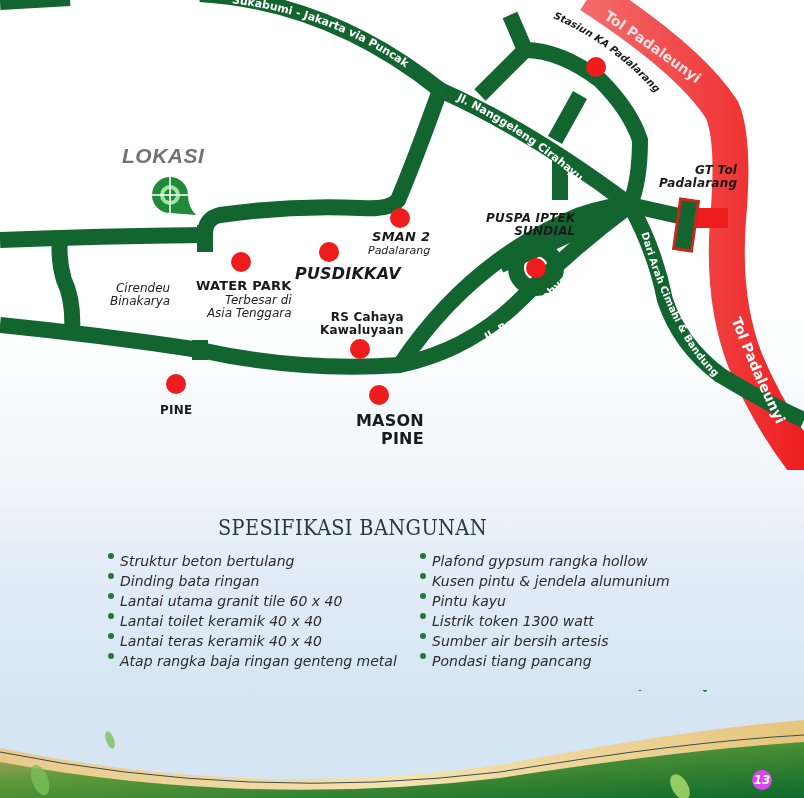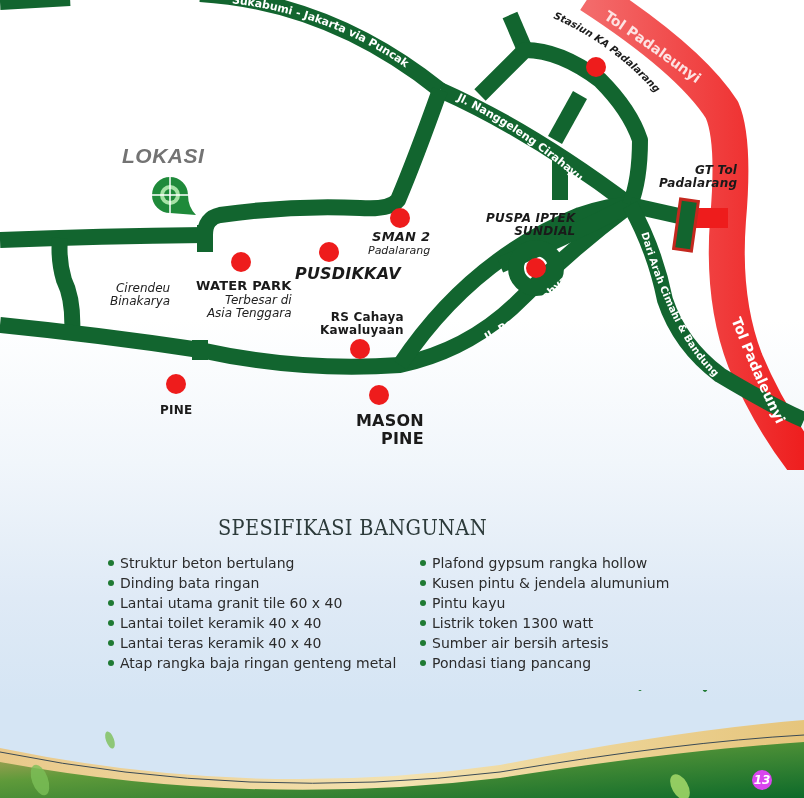--- a/index.html
+++ b/index.html
@@ -8,21 +8,21 @@
       background: linear-gradient(180deg, #ffffff 0%, #ffffff 40%, #f1f6fb 58%, #dfeaf6 75%, #d5e5f4 88%, #d5e5f4 100%);
       font-family: "DejaVu Sans", sans-serif;
     }
     #map { position: absolute; left: 0; top: 0; width: 804px; height: 470px; }
     .lbl { position: absolute; white-space: nowrap; color: #1a1a1a; line-height: 1.12; text-align: right; }
     .lbl-bold { font-weight: bold; font-style: italic; font-size: 13px; letter-spacing: 0.2px; }
     .lbl-sub { font-style: italic; font-size: 12px; color: #222; }
     .lokasi { position: absolute; left: 122px; top: 144px; color: #737373; font-family: "Liberation Sans", sans-serif; font-weight: bold; font-style: italic; font-size: 21px; letter-spacing: 0.5px; }
     .spec-title { position: absolute; left: 218px; top: 515px; font-family: "DejaVu Serif", serif; font-size: 22px; color: #2c3a3a; letter-spacing: 0.4px; transform: scaleX(0.88); transform-origin: left; }
     .spec-col { position: absolute; top: 553px; margin: 0; padding: 0; list-style: none; }
-    .spec-col li { height: 20px; font-size: 14px; color: #2b2b2b; white-space: nowrap; display: flex; align-items: center; }
+    .spec-col li { height: 20px; font-size: 14px; color: #2b2b2b; white-space: nowrap; display: flex; align-items: flex-start; font-style: italic; }
     .spec-col li .dot { width: 6px; height: 6px; border-radius: 50%; background: #1f7a33; margin-right: 6px; flex: none; }
     .spec-left { left: 108px; }
     .spec-right { left: 420px; }
     #footer { position: absolute; left: 0; top: 690px; width: 804px; height: 108px; }
     .page-num { position: absolute; left: 752px; top: 770px; width: 20px; height: 20px; border-radius: 50%; background: #d946ef; color: #fff; font-weight: bold; font-style: italic; font-size: 12px; display: flex; align-items: center; justify-content: center; }
   </style>
 </head>
 <body>
 
 <svg id="map" viewBox="0 0 804 470" xmlns="http://www.w3.org/2000/svg">

